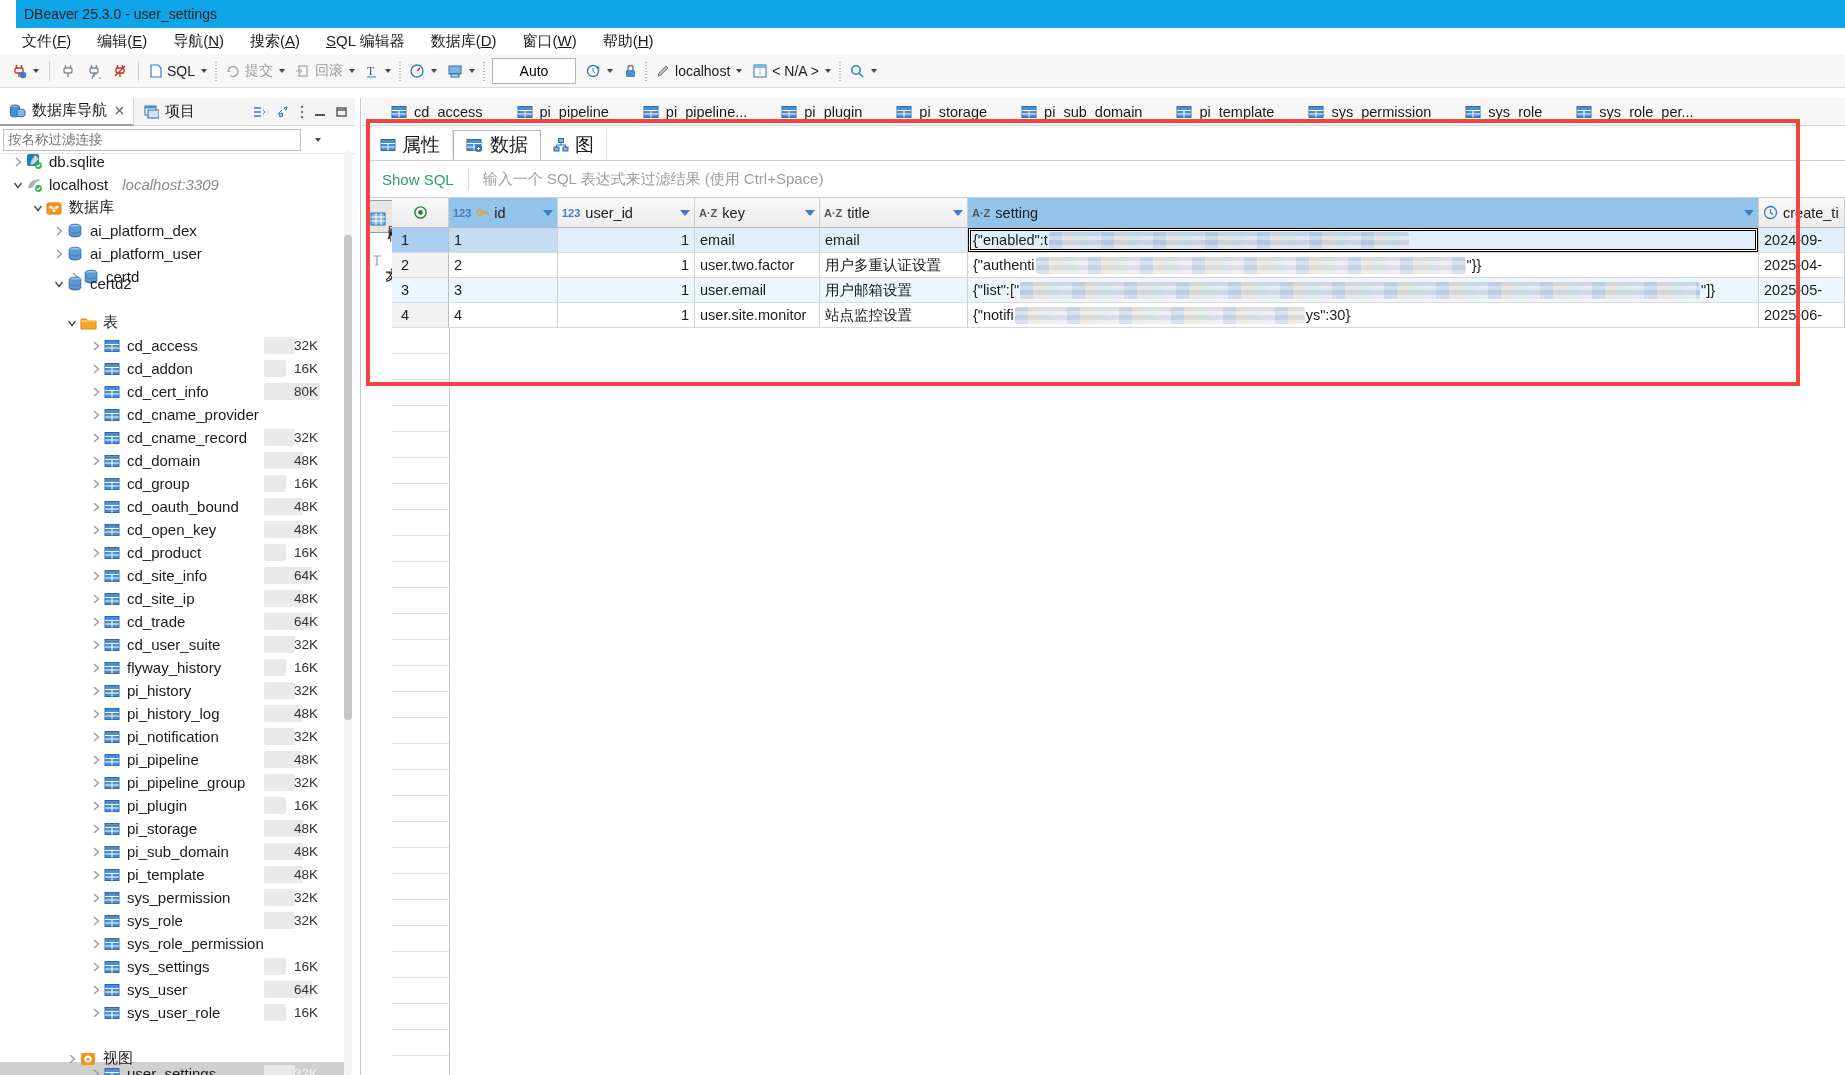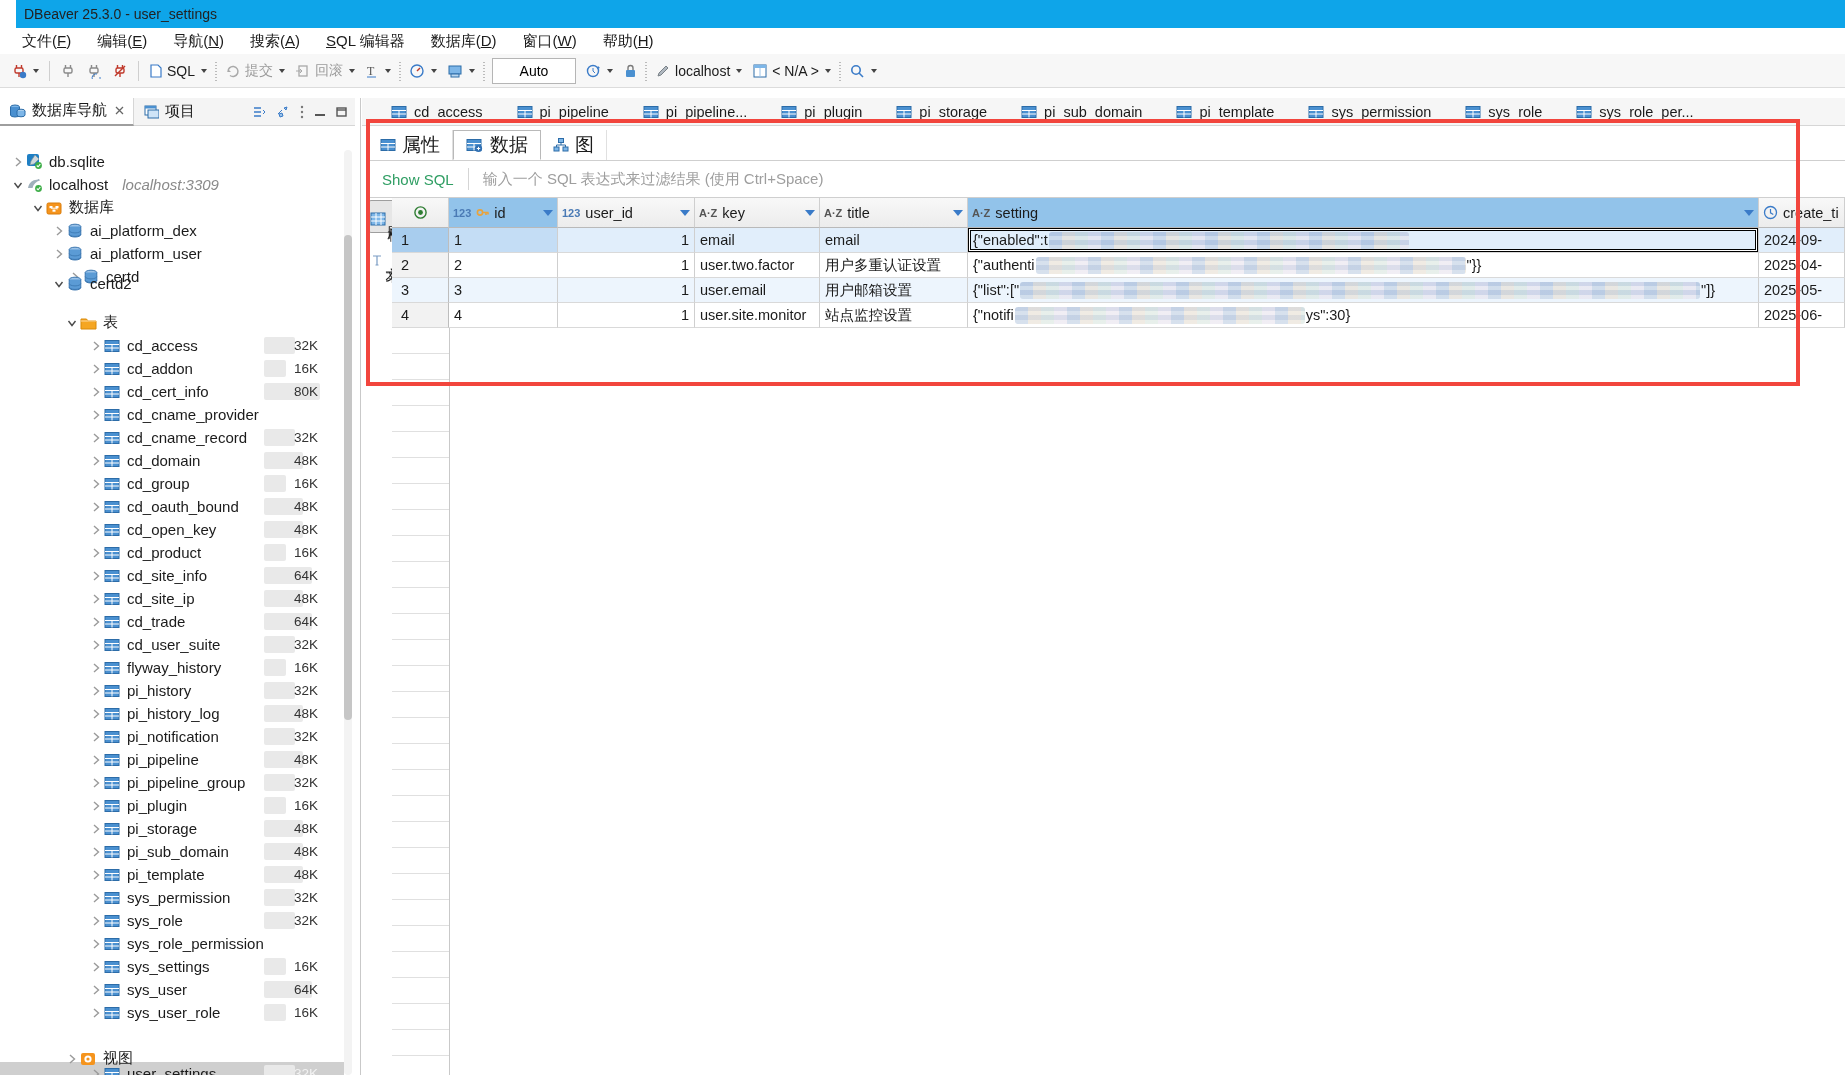--- a/index.html
+++ b/index.html
@@ -330,20 +330,26 @@
             </svg>
           </span>
           <span class="ico">
             <svg width="14" height="12" viewBox="0 0 14 12" xmlns="http://www.w3.org/2000/svg">
               <rect x="2" y="2" width="9" height="8" fill="none" stroke="#555" stroke-width="1.4"></rect>
               <path d="M2 4h9" stroke="#555" stroke-width="1.4"></path>
             </svg>
           </span>
         </div>
       </div>
+    <div id="sidebar-filter">
+      <input id="filter-input" placeholder="按名称过滤连接" style="">
+      <span class="ic ico"></span>
+      <span class="ic ico"></span>
+      <span class="caret"></span>
+    </div>
     <div id="tree">
         <div class="tree-row" style="top: 0px;">
           <span style="width: 10px; flex: 0 0 auto;"></span>
           <span class="chev">
             <svg width="12" height="12" viewBox="0 0 12 12" xmlns="http://www.w3.org/2000/svg">
               <path d="M4 2l4.5 4L4 10" fill="none" stroke="#9a9a9a" stroke-width="1.4"></path>
             </svg>
           </span>
           <span class="ico t-ic">
             <svg width="17" height="17" viewBox="0 0 17 17" xmlns="http://www.w3.org/2000/svg">

